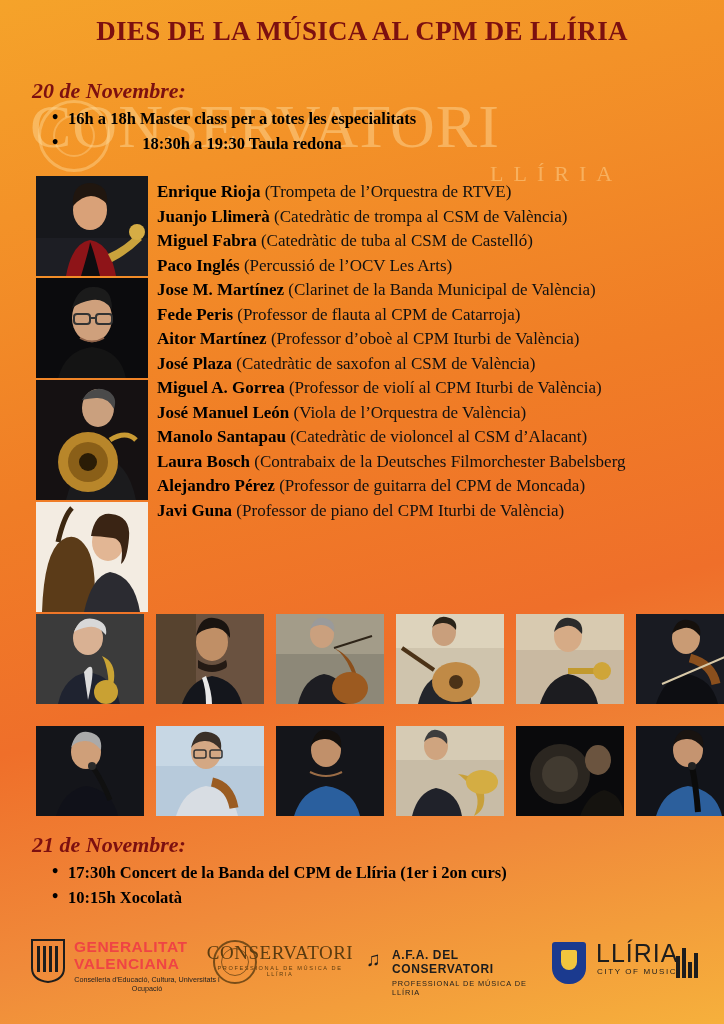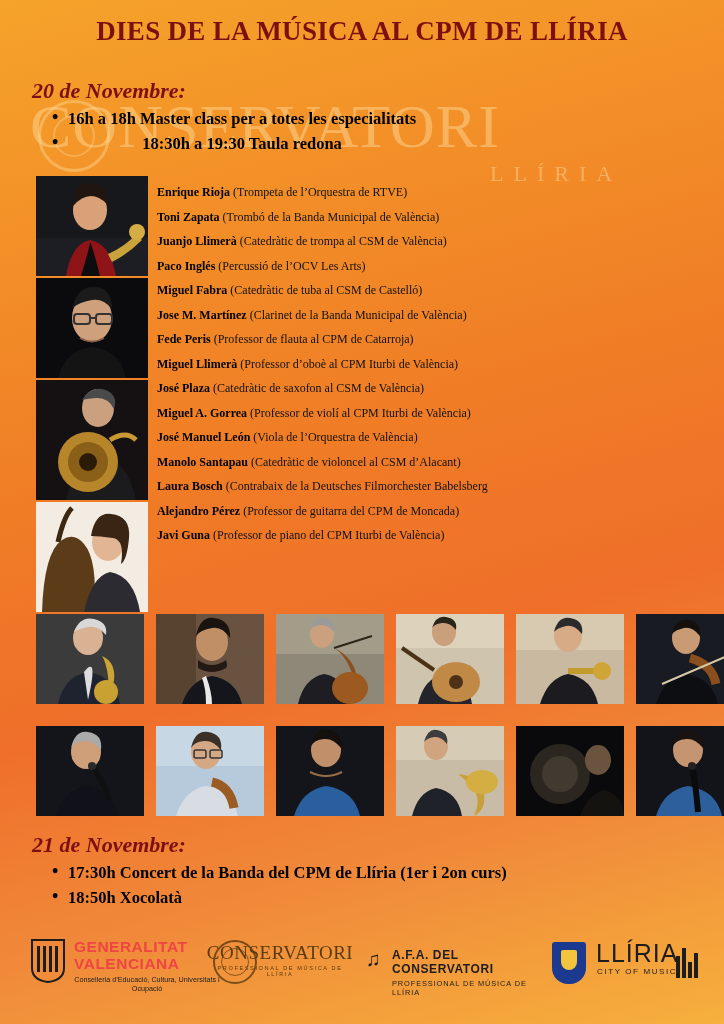--- a/index.html
+++ b/index.html
@@ -119,21 +119,21 @@
   }
 
   
   .teachers {
     position: absolute;
     left: 157px;
     top: 180px;
     width: 560px;
   }
   .teacher {
-    font-size: 12px;
+    font-size: 17px;
     line-height: 24.5px;
     color: #111;
     font-family: "Liberation Serif", serif;
   }
   .teacher .tname {
     font-weight: bold;
     color: #000;
   }
   .teacher .trole {
     font-weight: normal;
@@ -362,27 +362,26 @@
       <path d="M6 110 q2 -60 20 -72 q12 -8 22 4 q14 16 10 68z" fill="#5b3b18"></path>
       <path d="M22 40 q6 -26 14 -34" stroke="#3c2710" stroke-width="5" fill="none"></path>
       <ellipse cx="72" cy="40" rx="16" ry="19" fill="#e2b694"></ellipse>
       <path d="M55 34 q4 -24 20 -22 q20 2 18 24 q-2 22 -8 26 q4 -24 -8 -26 q-14 -2 -22 -2z" fill="#3a2414"></path>
       <path d="M48 110 q8 -36 26 -40 q24 4 30 40z" fill="#2b2b31"></path>
     </svg>
   </div>
 
   <div class="teachers">
     <div class="teacher"><span class="tname">Enrique Rioja</span> <span class="trole">(Trompeta de l’Orquestra de RTVE)</span></div>
-    <div class="teacher"><span class="tname">Toni Zapata</span> <span class="trole">(Trombó de la Banda Municipal de València)</span></div>
     <div class="teacher"><span class="tname">Juanjo Llimerà</span> <span class="trole">(Catedràtic de trompa al CSM de València)</span></div>
+    <div class="teacher"><span class="tname">Miguel Fabra</span> <span class="trole">(Catedràtic de tuba al CSM de Castelló)</span></div>
     <div class="teacher"><span class="tname">Paco Inglés</span> <span class="trole">(Percussió de l’OCV Les Arts)</span></div>
-    <div class="teacher"><span class="tname">Miguel Fabra</span> <span class="trole">(Catedràtic de tuba al CSM de Castelló)</span></div>
     <div class="teacher"><span class="tname">Jose M. Martínez</span> <span class="trole">(Clarinet de la Banda Municipal de València)</span></div>
     <div class="teacher"><span class="tname">Fede Peris</span> <span class="trole">(Professor de flauta al CPM de Catarroja)</span></div>
-    <div class="teacher"><span class="tname">Miguel Llimerà</span> <span class="trole">(Professor d’oboè al CPM Iturbi de València)</span></div>
+    <div class="teacher"><span class="tname">Aitor Martínez</span> <span class="trole">(Professor d’oboè al CPM Iturbi de València)</span></div>
     <div class="teacher"><span class="tname">José Plaza</span> <span class="trole">(Catedràtic de saxofon al CSM de València)</span></div>
     <div class="teacher"><span class="tname">Miguel A. Gorrea</span> <span class="trole">(Professor de violí al CPM Iturbi de València)</span></div>
     <div class="teacher"><span class="tname">José Manuel León</span> <span class="trole">(Viola de l’Orquestra de València)</span></div>
     <div class="teacher"><span class="tname">Manolo Santapau</span> <span class="trole">(Catedràtic de violoncel al CSM d’Alacant)</span></div>
     <div class="teacher"><span class="tname">Laura Bosch</span> <span class="trole">(Contrabaix de la Deutsches Filmorchester Babelsberg</span></div>
     <div class="teacher"><span class="tname">Alejandro Pérez</span> <span class="trole">(Professor de guitarra del CPM de Moncada)</span></div>
     <div class="teacher"><span class="tname">Javi Guna</span> <span class="trole">(Professor de piano del CPM Iturbi de València)</span></div>
   </div>
 
   <div class="grid-photo" style="left:36px; top:614px;">
@@ -511,21 +510,21 @@
       <path d="M37 20 q4 -18 17 -16 q15 2 13 18 q-8 -10 -17 -9 q-10 1 -13 7z" fill="#181310"></path>
       <path d="M20 90 q8 -26 32 -30 q28 4 34 30z" fill="#2c5f9c"></path>
       <path d="M56 40 q4 20 6 46" stroke="#0b0b0b" stroke-width="6" fill="none"></path>
       <circle cx="56" cy="40" r="4" fill="#222"></circle>
     </svg>
   </div>
 
   <div class="daytitle" id="day2-title">21 de Novembre:</div>
   <ul class="bullets" id="day2-bullets">
     <li><span class="reg">17:30h Concert de la Banda del CPM de Llíria (1er i 2on curs)</span></li>
-    <li><span class="reg">18:50h Xocolatà</span></li>
+    <li><span class="reg">10:15h Xocolatà</span></li>
   </ul>
 
   <div class="footer">
 
     <div class="logo-block" id="logo-gva">
       <svg class="gva-shield" viewBox="0 0 36 46">
         <path d="M2 2 h32 v28 q0 12 -16 14 q-16 -2 -16 -14z" fill="none" stroke="#1d1d1d" stroke-width="2"></path>
         <g fill="#1d1d1d">
           <rect x="7" y="8" width="3" height="26"></rect>
           <rect x="13" y="8" width="3" height="26"></rect>

